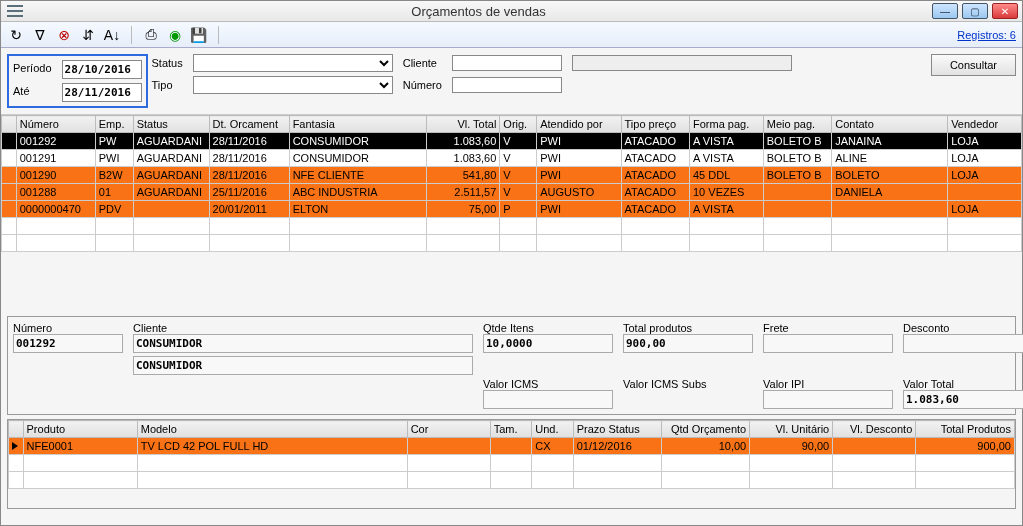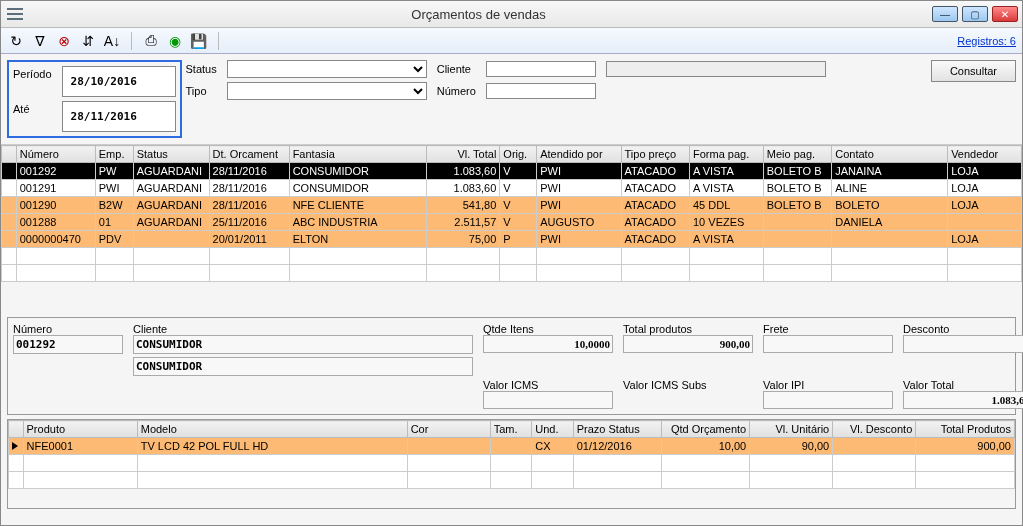--- a/index.html
+++ b/index.html
@@ -1,53 +1,53 @@
 <!DOCTYPE html>
 <html><head>
 <meta charset="utf-8">
 <style>
 * { box-sizing: border-box; font-family: Tahoma, Arial, sans-serif; font-size: 11px; }
 body { margin: 0; padding: 0; background: #f0f0f0; }
 .window { width: 1023px; height: 526px; background: #f5f5f5; border: 1px solid #888; display: flex; flex-direction: column; }
-.titlebar { background: linear-gradient(#f8f8f8,#e8e8e8); height: 27px; display: flex; align-items: center; padding: 0 4px; border-bottom: 1px solid #bbb; }
+.titlebar { background: linear-gradient(#f8f8f8,#e8e8e8); height: 21px; display: flex; align-items: center; padding: 0 4px; border-bottom: 1px solid #bbb; }
 .titlebar .hamburger { width: 20px; display: flex; flex-direction: column; gap: 3px; cursor: pointer; padding: 2px; }
 .titlebar .hamburger div { height: 2px; background:#5b6f7a; }
 .titlebar .title { flex: 1; text-align: center; font-size: 13px; color:#333; }
 .winbtns { display:flex; gap:4px; }
 .winbtn { width:26px; height:16px; border:1px solid #456; background: linear-gradient(#cfe6ff,#9bc7f0); display:flex; align-items:center; justify-content:center; font-size:10px; color:#234; cursor:pointer; border-radius:2px; }
 .winbtn.close { background: linear-gradient(#ff8a8a,#d93a3a); color:#fff; border-color:#922; }
 .toolbar { height: 26px; background: linear-gradient(#f5f9ff,#e6eef9); border-bottom: 1px solid #aac; display:flex; align-items:center; padding:0 6px; }
 .toolbar .icons { display:flex; gap:6px; align-items:center; }
 .toolbar .tbicon { width:18px; height:18px; display:flex; align-items:center; justify-content:center; font-size:14px; cursor:pointer; }
 .toolbar .vsep { width:1px; height:18px; background:#bbb; margin:0 4px; }
 .toolbar .spacer { flex:1; }
 .toolbar .registros { color:#0033cc; text-decoration:underline; cursor:pointer; }
 .filterbar { padding:6px; border-bottom:1px solid #ccc; display:flex; gap:4px; align-items:flex-start; }
 .periodBox { border:2px solid #2f6be0; padding:4px; display:grid; grid-template-columns:auto auto; gap:4px 10px; }
 .periodBox label { font-size:11px; padding-top:2px; }
-.periodBox input { width:114px; font-family:monospace; font-weight:bold; padding:8px; border:1px solid #888; }
+.periodBox input { width:80px; font-family:monospace; font-weight:bold; padding:2px; border:1px solid #888; }
 .filterMid { display:grid; grid-template-columns:auto 200px auto 110px 220px; gap:4px 10px; align-items:center; }
 .filterMid label { font-size:11px; }
 .filterMid select, .filterMid input { width:100%; padding:1px 2px; border:1px solid #888; background:#fff; }
 .consultBtn { margin-left:auto; padding:4px 18px; border:1px solid #888; background:linear-gradient(#fafafa,#e2e2e2); cursor:pointer; }
 .grid { flex:1; overflow:auto; }
 table { border-collapse:collapse; width:100%; table-layout:fixed; }
 th { background: linear-gradient(#f2f2f2,#e0e0e0); border:1px solid #bbb; padding:2px 3px; font-weight:normal; white-space:nowrap; overflow:hidden; text-align:left; }
 td { border:1px solid #ccc; padding:2px 3px; white-space:nowrap; overflow:hidden; background:#fff; }
 td.num { text-align:right; }
 th.num { text-align:right; }
 tbody tr.sel td { background:#000; color:#fff; }
-tbody tr.alt td { background:#fdba74; }
+tbody tr.alt td { background:#f97316; }
 .rowmarker { width:12px; }
 .hscroller { height:16px; overflow-x:scroll; }
 .hscroller-inner { width:140%; height:1px; }
 .detailsPanel { border:1px solid #999; margin:4px 6px; padding:5px; display:grid; grid-template-columns:110px 340px 130px 130px 130px 130px; gap:3px 10px; }
 .detailsPanel .fld label { display:block; font-size:11px; }
 .detailsPanel .fld input { width:100%; font-family:monospace; font-weight:bold; padding:2px; border:1px solid #aaa; background:#f8f8f8; }
-.detailsPanel .fld input.r { text-align:right;font-family:Liberation Serif, serif; }
+.detailsPanel .fld input.r { text-align:left; }
 .prodgrid { margin:0 6px 16px 6px; border:1px solid #999; flex:0 0 90px; overflow:auto; }
 .rowptr { display:inline-block; width:0; height:0; border-top:4px solid transparent; border-bottom:4px solid transparent; border-left:6px solid #000; }
 </style>
 </head>
 <body>
 
 <div class="window">
   <div class="titlebar">
     <div class="hamburger">
         <div></div>

